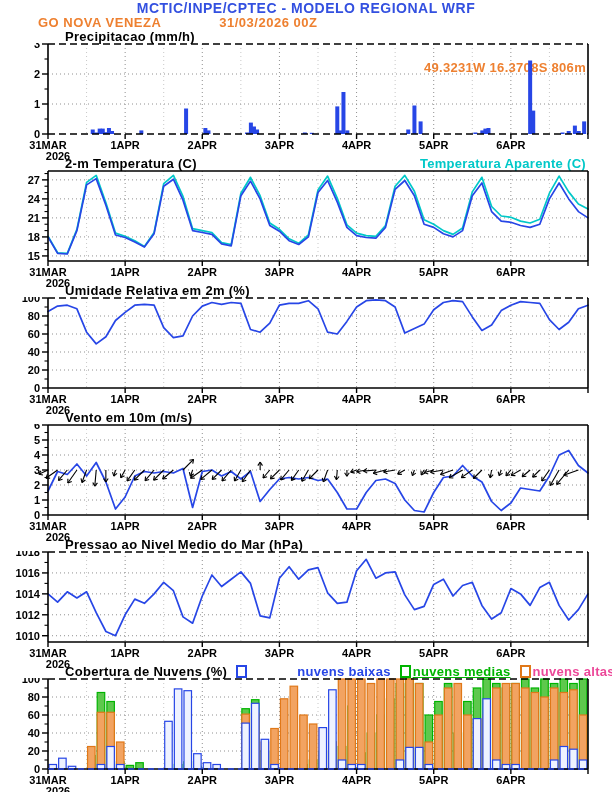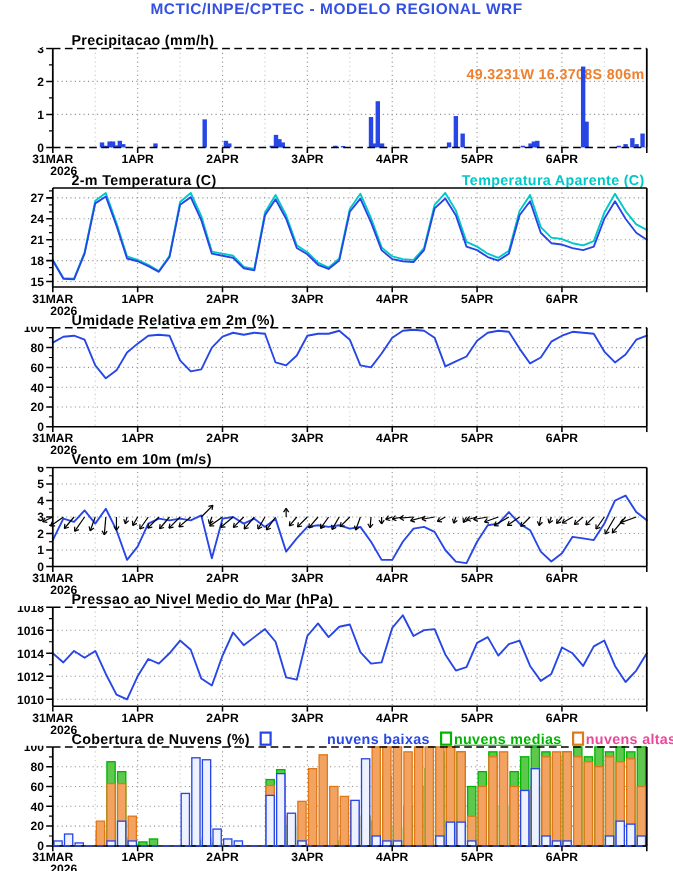--- a/index.html
+++ b/index.html
@@ -30,20 +30,24 @@
   .xrow span{position:absolute;top:0;transform:translateX(-50%);color:#000;white-space:nowrap;}
   .xrow span.yearlab{top:11px;}
 </style>
 </head>
 <body>
 
 <div class="page">
 
   <header>
     <div class="h1">MCTIC/INPE/CPTEC - MODELO REGIONAL WRF</div>
+    <div class="h2">
+      <span class="station">GO NOVA VENEZA</span>
+      <span class="run">31/03/2026 00Z</span>
+    </div>
   </header>
 
   <section class="panel">
     <div class="trow">
       <span class="ptitle">Precipitacao (mm/h)</span>
       <span class="rlabel orange">49.3231W 16.3708S 806m</span>
     </div>
     <svg class="plot" width="612" height="96">
         <line x1="86.57142857142857" y1="1" x2="86.57142857142857" y2="91" stroke="#c8c8c8" stroke-width="1" stroke-dasharray="1,3"></line>
         <line x1="125.14285714285714" y1="1" x2="125.14285714285714" y2="91" stroke="#909090" stroke-width="1" stroke-dasharray="1,3"></line>

